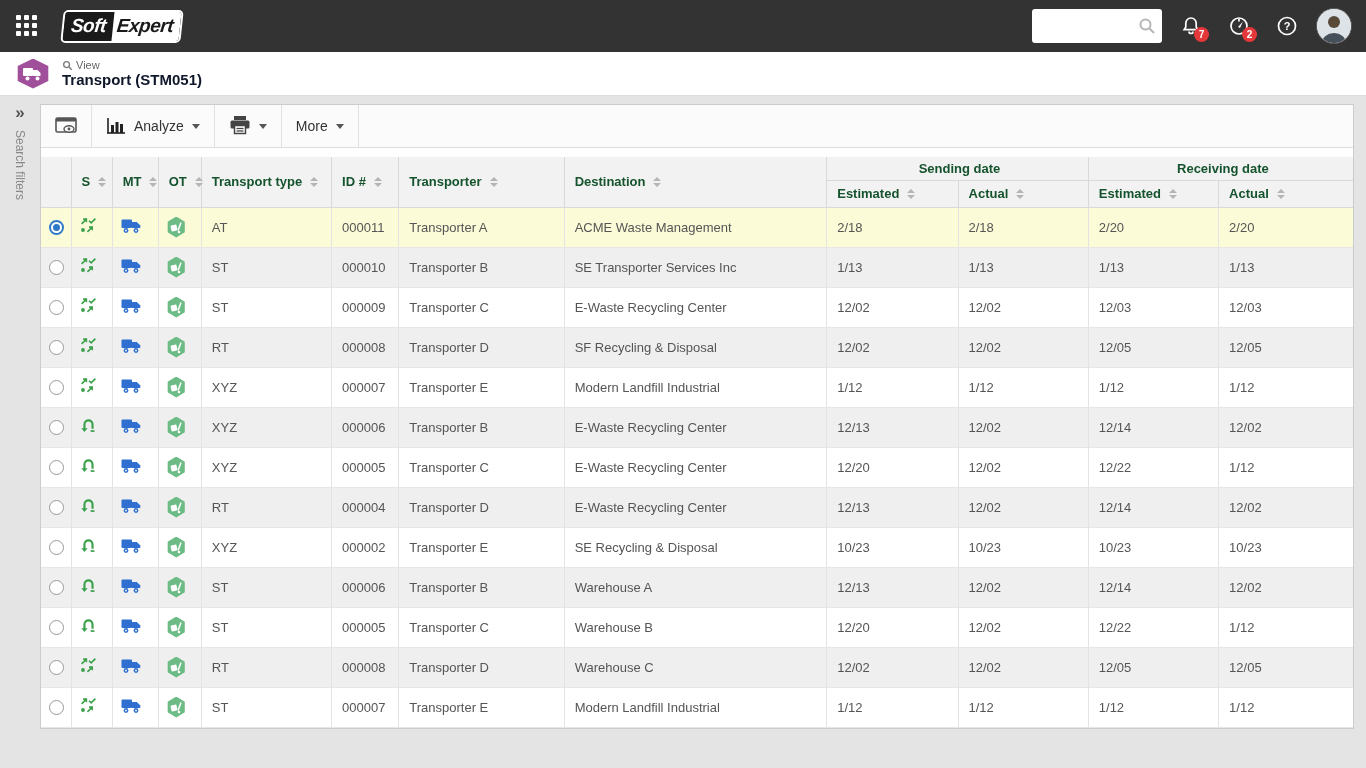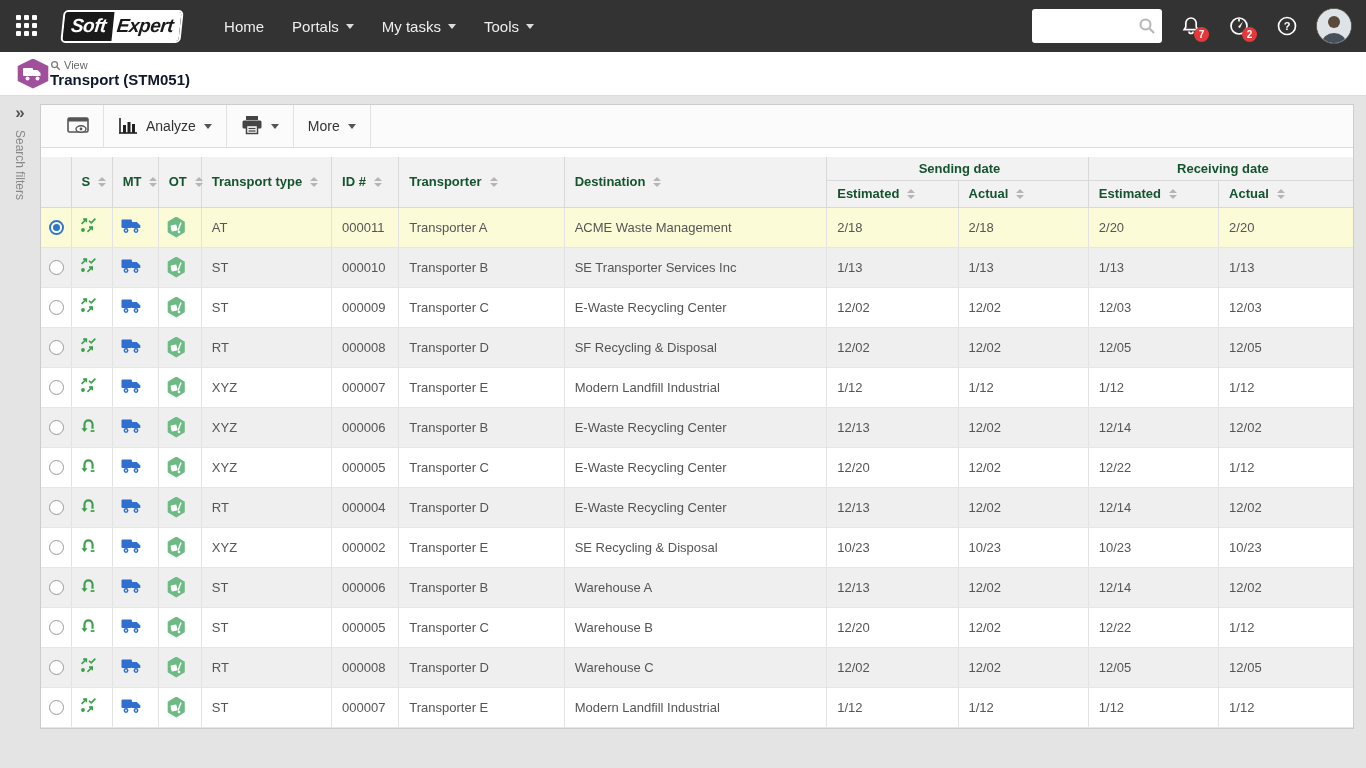--- a/index.html
+++ b/index.html
@@ -22,34 +22,34 @@
     border-top:5px solid #ddd; display:inline-block; }
   .topbar-right { margin-left:auto; display:flex; align-items:center; gap:10px; }
   .searchbox { width:130px; height:34px; background:#fff; border-radius:3px; display:flex; align-items:center; padding:0 6px; }
   .searchbox input { flex:1; min-width:0; border:none; outline:none; font-size:13px; color:#333; background:transparent; }
   .icon-btn { position:relative; width:38px; height:38px; display:flex; align-items:center; justify-content:center; cursor:pointer; }
   .badge { position:absolute; right:1px; bottom:3px; min-width:15px; height:15px; background:#e5383b; color:#fff;
     border-radius:8px; font-size:10px; font-weight:bold; display:flex; align-items:center; justify-content:center; padding:0 3px; }
   .avatar { width:36px; height:36px; border-radius:50%; overflow:hidden; background:#cfd4d8; cursor:pointer; border:1px solid #555; }
 
   
-  .page-header { height:44px; background:#fff; border-bottom:1px solid #ddd; display:flex; align-items:center; padding:0 16px; gap:0; }
+  .page-header { height:44px; background:#fff; border-bottom:1px solid #ddd; display:flex; align-items:center; padding:0 16px; gap:12px; }
   .hex { width:34px; height:30px; background:#a0509a; clip-path:polygon(50% 0,95% 25%,95% 75%,50% 100%,5% 75%,5% 25%);
     display:flex; align-items:center; justify-content:center; }
   .titles .kicker { font-size:11px; color:#666; display:flex; align-items:center; gap:3px; line-height:12px; }
   .titles h1 { font-size:15px; color:#0f172a; font-weight:bold; line-height:17px; }
 
   
   .content { position:relative; height:671px; }
   .filter-rail { position:absolute; left:0; top:0; width:40px; height:100%; display:flex; flex-direction:column; align-items:center; }
   .expand { color:#555; font-size:17px; font-weight:bold; margin-top:8px; cursor:pointer; line-height:18px; }
   .rail-label { writing-mode:vertical-rl; color:#888; font-size:12px; margin-top:8px; }
 
   .panel { position:absolute; left:40px; top:8px; width:1314px; background:#fff; border:1px solid #ccc; }
-  .toolbar { height:43px; background:#fbfbfb; border-bottom:1px solid #ddd; display:flex; align-items:stretch; padding-left:12px; }
+  .toolbar { height:43px; background:#fbfbfb; border-bottom:1px solid #ddd; display:flex; align-items:stretch; padding-left:0; }
   .tbtn { display:flex; align-items:center; gap:8px; padding:0 14px; background:transparent; border:none;
     font-size:14px; color:#333; font-family:inherit; cursor:pointer; }
   .tbtn .caret { border-top-color:#555; }
   .tsep { width:1px; background:#e2e2e2; margin:0; }
 
   .grid-wrap { margin-top:9px; }
   table { width:100%; border-collapse:collapse; table-layout:fixed; }
   thead th { background:#f2f2f2; border:1px solid #d9d9d9; border-top:none; font-size:13px; color:#14532d;
     text-align:left; font-weight:bold; padding:0 6px 0 10px; cursor:pointer; }
   thead tr.hrow2 th { height:27px; }
@@ -98,37 +98,20 @@
       <i></i>
       <i></i>
       <i></i>
       <i></i>
       <i></i>
   </div>
   <div class="logo">
     <span class="l1">Soft</span>
     <span class="l2">Expert</span>
   </div>
-  <nav class="menu">
-    <span class="mi">
-        <span>Home</span>
-      </span>
-    <span class="mi">
-        <span>Portals</span>
-        <i class="caret"></i>
-      </span>
-    <span class="mi">
-        <span>My tasks</span>
-        <i class="caret"></i>
-      </span>
-    <span class="mi">
-        <span>Tools</span>
-        <i class="caret"></i>
-      </span>
-  </nav>
   <div class="topbar-right">
     <div class="searchbox">
       <input style="">
       <svg width="18" height="18" viewBox="0 0 18 18">
           <circle cx="7.5" cy="7.5" r="5" fill="none" stroke="#b5b5b5" stroke-width="2"></circle>
           <line x1="11.5" y1="11.5" x2="16" y2="16" stroke="#b5b5b5" stroke-width="2"></line>
         </svg>
     </div>
     <div class="icon-btn">
       <svg width="24" height="24" viewBox="0 0 24 24">

